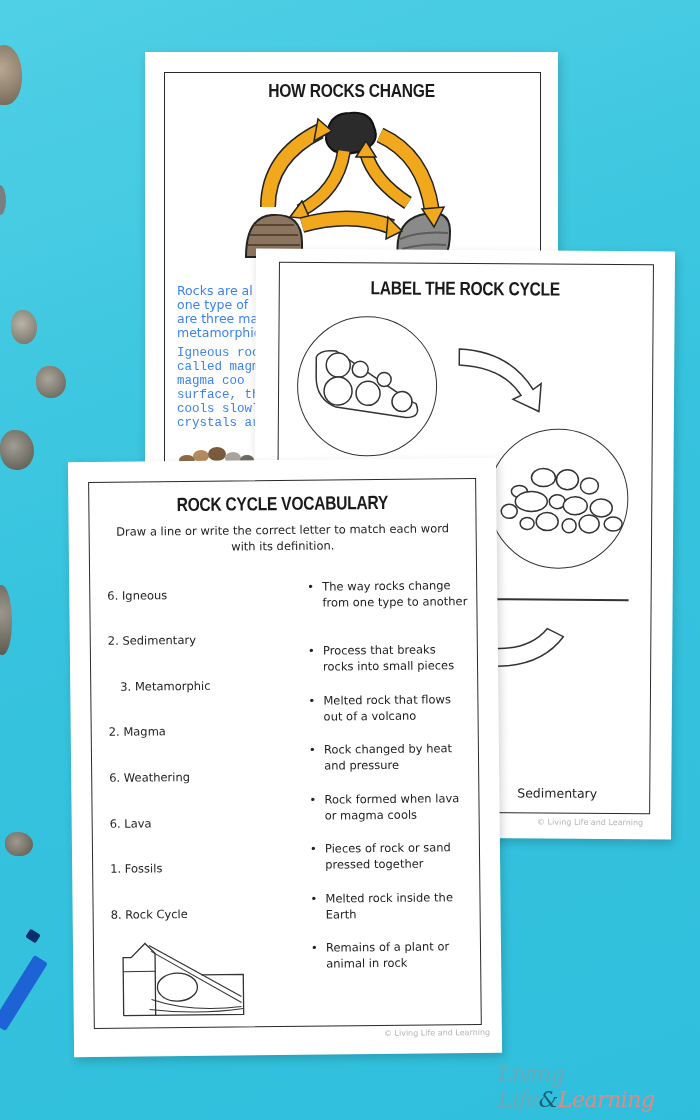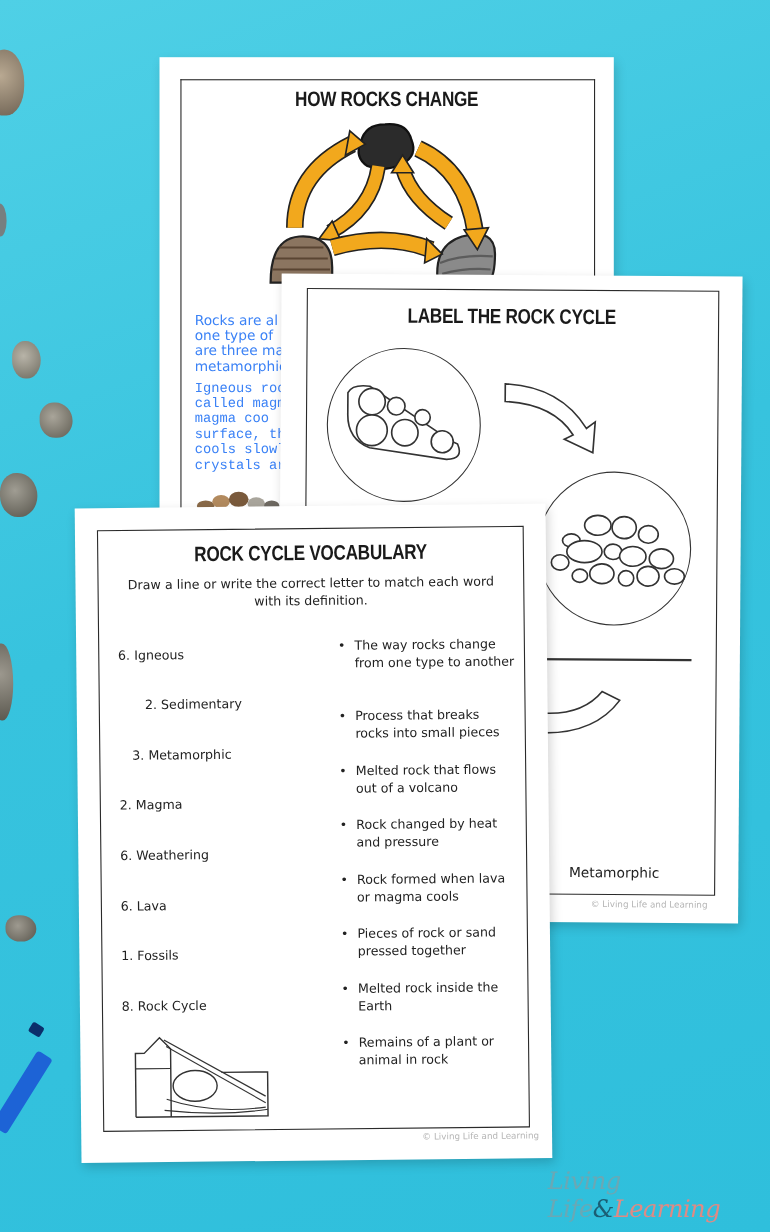--- a/index.html
+++ b/index.html
@@ -191,31 +191,31 @@
           <ellipse cx="80" cy="96" rx="7" ry="7"></ellipse>
         <ellipse cx="100" cy="94" rx="10" ry="9"></ellipse>
           <ellipse cx="124" cy="94" rx="9" ry="7"></ellipse>
       </g>
     </svg>
   </div>
   <div class="divider" style="left:230px;top:348px;width:145px;"></div>
   <svg style="position:absolute;left:232px;top:372px;" width="80" height="70">
     <path d="M2 32 l6 -6 q36 2 54-20 l16 8 q-22 30-68 30 l0 16z" fill="#fff" stroke="#333" stroke-width="1.5"></path>
   </svg>
-  <div class="meta-label">Metamorphic</div>
+  <div class="meta-label">Sedimentary</div>
   <div class="copyright" style="left:285px;top:567px;">© Living Life and Learning</div>
 </div>
 
 <div id="sheet3" class="sheet">
   <div class="frame"></div>
   <div class="title">ROCK CYCLE VOCABULARY</div>
   <div class="instructions">Draw a line or write the correct letter to match each word with its definition.</div>
 
   <div class="term" style="top:127px;">6. Igneous</div>
-  <div class="term" style="top:172px;margin-left:24px;">2. Sedimentary</div>
+  <div class="term" style="top:172px;">2. Sedimentary</div>
   <div class="term" style="top:218px;margin-left:12px;">3. Metamorphic</div>
   <div class="term" style="top:263px;">2. Magma</div>
   <div class="term" style="top:309px;">6. Weathering</div>
   <div class="term" style="top:355px;">6. Lava</div>
   <div class="term" style="top:400px;">1. Fossils</div>
   <div class="term" style="top:446px;">8. Rock Cycle</div>
 
   <div class="def" style="top:120px;">The way rocks change from one type to another</div>
   <div class="def" style="top:184px;">Process that breaks rocks into small pieces</div>
   <div class="def" style="top:234px;">Melted rock that flows out of a volcano</div>

